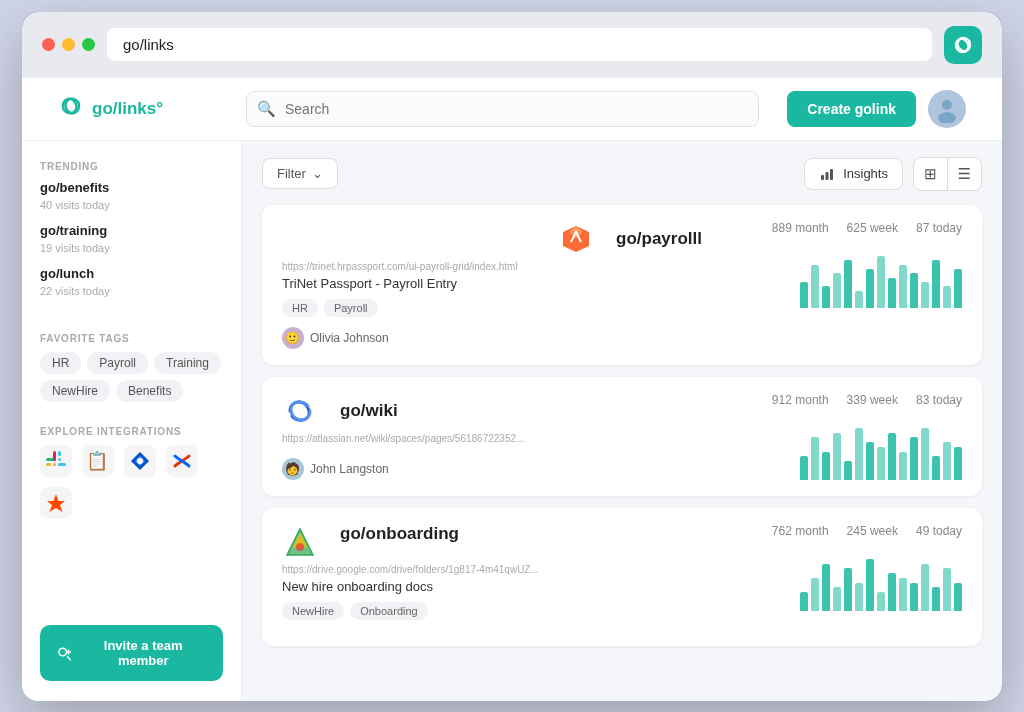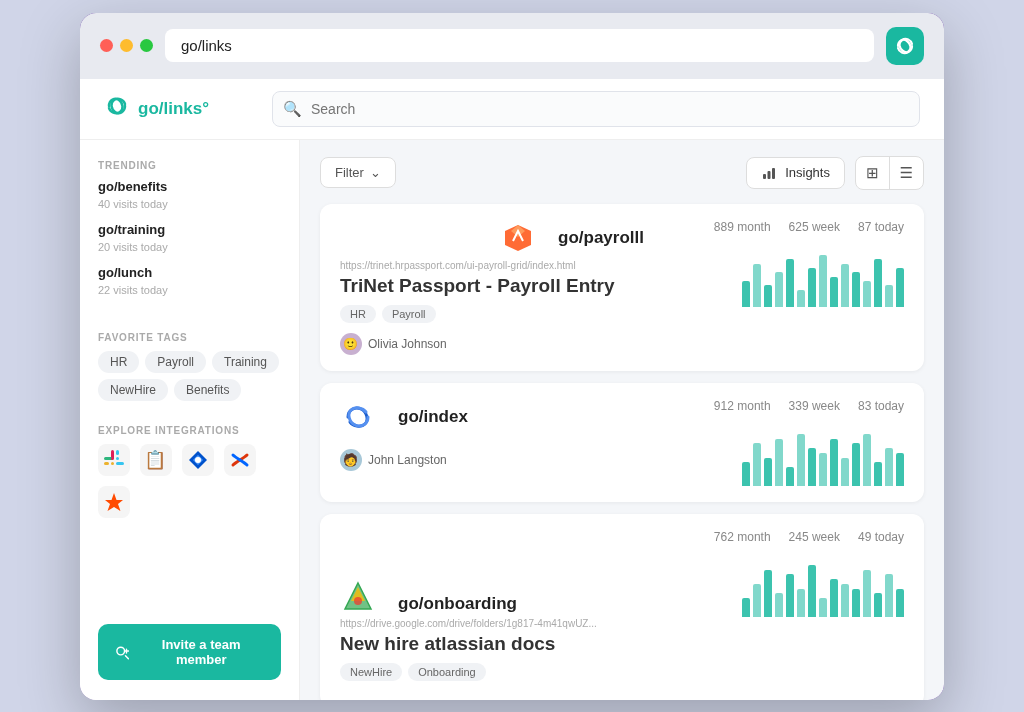--- a/index.html
+++ b/index.html
@@ -5,21 +5,21 @@
     * { box-sizing: border-box; margin: 0; padding: 0; }
     body {
       background: #d0d5e8;
       display: flex;
       justify-content: center;
       align-items: center;
       min-height: 100vh;
       font-family: -apple-system, BlinkMacSystemFont, 'Segoe UI', sans-serif;
     }
     .browser-window {
-      width: 864px;
+      width: 980px;
       background: #4c1d95;
       border-radius: 16px;
       box-shadow: 0 20px 60px rgba(0,0,0,0.25);
       overflow: hidden;
     }
     .browser-chrome {
       background: #e8eaf0;
       padding: 14px 20px;
       display: flex;
       align-items: center;
@@ -50,24 +50,24 @@
       border-radius: 10px;
       display: flex;
       align-items: center;
       justify-content: center;
       color: white;
       font-size: 18px;
     }
     .app-header {
       background: #fff;
       border-bottom: 1px solid #eee;
-      padding: 12px 24px;
-      display: flex;
-      align-items: center;
-      gap: 8px;
+      padding: 12px 36px;
+      display: flex;
+      align-items: center;
+      gap: 28px;
     }
     .logo {
       display: flex;
       align-items: center;
       gap: 8px;
       font-size: 17px;
       font-weight: 700;
       color: #1ab8a0;
       min-width: 160px;
     }
@@ -288,22 +288,22 @@
       font-size: 17px;
       font-weight: 700;
       color: #222;
     }
     .card-url {
       font-size: 10px;
       color: #aaa;
       margin: 2px 0 4px;
     }
     .card-desc {
-      font-size: 19px;
-      font-weight: 700;
+      font-size: 13px;
+      font-weight: 400;
       color: #333;
       margin-bottom: 8px;
     }
     .card-tags {
       display: flex;
       gap: 6px;
       margin-bottom: 10px;
     }
     .card-tag {
       background: #f0f2f5;
@@ -385,35 +385,44 @@
           <path d="M5 13 C5 7, 11 4, 15 7 C19 10, 20 16, 16 19 C12 22, 6 19, 5 15" stroke="#1ab8a0" stroke-width="2.5" fill="none" stroke-linecap="round"></path>
           <path d="M21 13 C21 19, 15 22, 11 19 C7 16, 6 10, 10 7 C14 4, 20 7, 21 11" stroke="#1ab8a0" stroke-width="2.5" fill="none" stroke-linecap="round"></path>
         </svg>
       </div>
       <span>go/links°</span>
     </div>
     <div class="search-bar">
       <span class="search-icon">🔍</span>
       <input type="text" placeholder="Search" style="">
     </div>
+    <div class="header-actions">
+      <button class="create-btn">Create golink</button>
+      <div class="avatar">
+        <svg width="28" height="28" viewBox="0 0 28 28" fill="none">
+          <circle cx="14" cy="10" r="5" fill="#7ba7c7"></circle>
+          <ellipse cx="14" cy="23" rx="9" ry="6" fill="#7ba7c7"></ellipse>
+        </svg>
+      </div>
+    </div>
   </div>
 
   <div class="app-body">
 
     <div class="sidebar">
 
       <div>
         <div class="sidebar-section-title">TRENDING</div>
         <div class="trending-item">
           <span class="trending-link">go/benefits</span>
           <span class="trending-visits">40 visits today</span>
         </div>
         <div class="trending-item">
           <span class="trending-link">go/training</span>
-          <span class="trending-visits">20 visits today</span>
+          <span class="trending-visits">19 visits today</span>
         </div>
         <div class="trending-item">
           <span class="trending-link">go/lunch</span>
           <span class="trending-visits">22 visits today</span>
         </div>
       </div>
 
       <div>
         <div class="sidebar-section-title">FAVORITE TAGS</div>
         <div class="tags-container">
@@ -556,22 +565,23 @@
       <div class="golink-card">
         <div class="card-top">
           <div class="card-info">
             <div style="display:flex; align-items:center; gap:10px; margin-bottom:4px;">
               <span class="card-icon">
                 <svg width="30" height="30" viewBox="0 0 30 30">
                   <path d="M5 15 C5 8, 12 4, 18 7 C24 10, 26 18, 22 22 C18 26, 10 24, 7 20" stroke="#1a5ccc" stroke-width="3" fill="none" stroke-linecap="round"></path>
                   <path d="M25 15 C25 22, 18 26, 12 23 C6 20, 4 12, 8 8 C12 4, 20 6, 23 10" stroke="#5590f0" stroke-width="3" fill="none" stroke-linecap="round"></path>
                 </svg>
               </span>
-              <span class="card-title">go/index</span>
-            </div>
+              <span class="card-title">go/wiki</span>
+            </div>
+            <div class="card-url">https://atlassian.net/wiki/spaces/pages/56186722352...</div>
             <div class="card-tags"></div>
             <div class="card-user">
               <div class="user-avatar" style="background:#a8c8d8;">🧑</div>
               <span>John Langston</span>
             </div>
           </div>
           <div class="card-stats">
             <div class="stats-row">
               <span>912 month</span>
               <span>339 week</span>
@@ -594,33 +604,33 @@
                 <div class="bar" style="height: 38px; opacity: 0.55;"></div>
                 <div class="bar" style="height: 33px; opacity: 0.85;"></div>
               </div>
           </div>
         </div>
       </div>
 
       <div class="golink-card">
         <div class="card-top">
           <div class="card-info">
-            <div style="display:flex; align-items:flex-end; gap:10px; margin-bottom:4px;margin-top:48px;">
+            <div style="display:flex; align-items:flex-start; gap:10px; margin-bottom:4px;">
               <span class="card-icon">
                 <svg width="30" height="30" viewBox="0 0 30 30">
                   <polygon points="15,2 28,28 2,28" fill="#34a853" opacity="0.7"></polygon>
                   <polygon points="15,2 28,28 2,28" fill="none" stroke="#34a853" stroke-width="1.5"></polygon>
                   <path d="M8 20 L15 6 L22 20" fill="#fbbc05" opacity="0.8"></path>
                   <circle cx="15" cy="20" r="4" fill="#ea4335" opacity="0.8"></circle>
                 </svg>
               </span>
               <span class="card-title">go/onboarding</span>
             </div>
             <div class="card-url">https://drive.google.com/drive/folders/1g817-4m41qwUZ...</div>
-            <div class="card-desc">New hire atlassian docs</div>
+            <div class="card-desc">New hire onboarding docs</div>
             <div class="card-tags">
               <span class="card-tag">NewHire</span>
               <span class="card-tag">Onboarding</span>
             </div>
           </div>
           <div class="card-stats">
             <div class="stats-row">
               <span>762 month</span>
               <span>245 week</span>
               <span>49 today</span>

